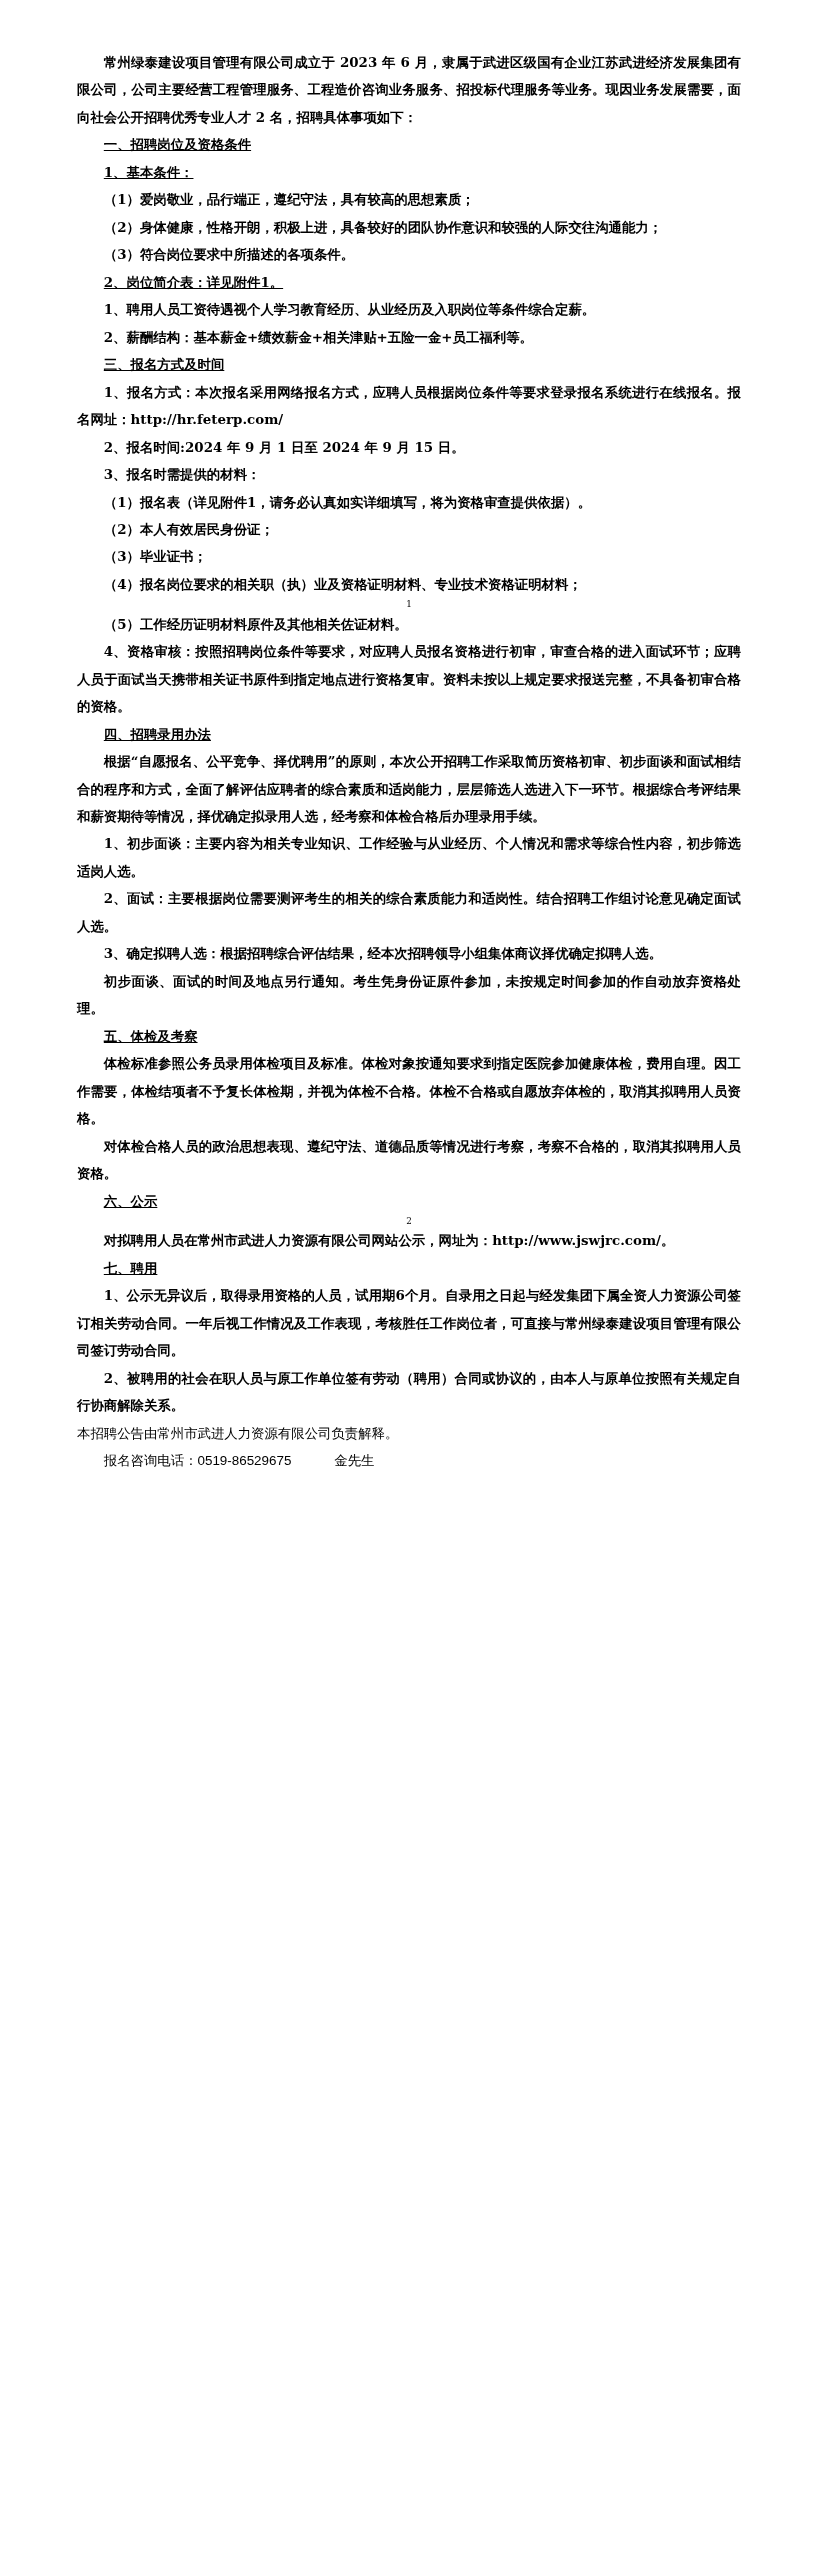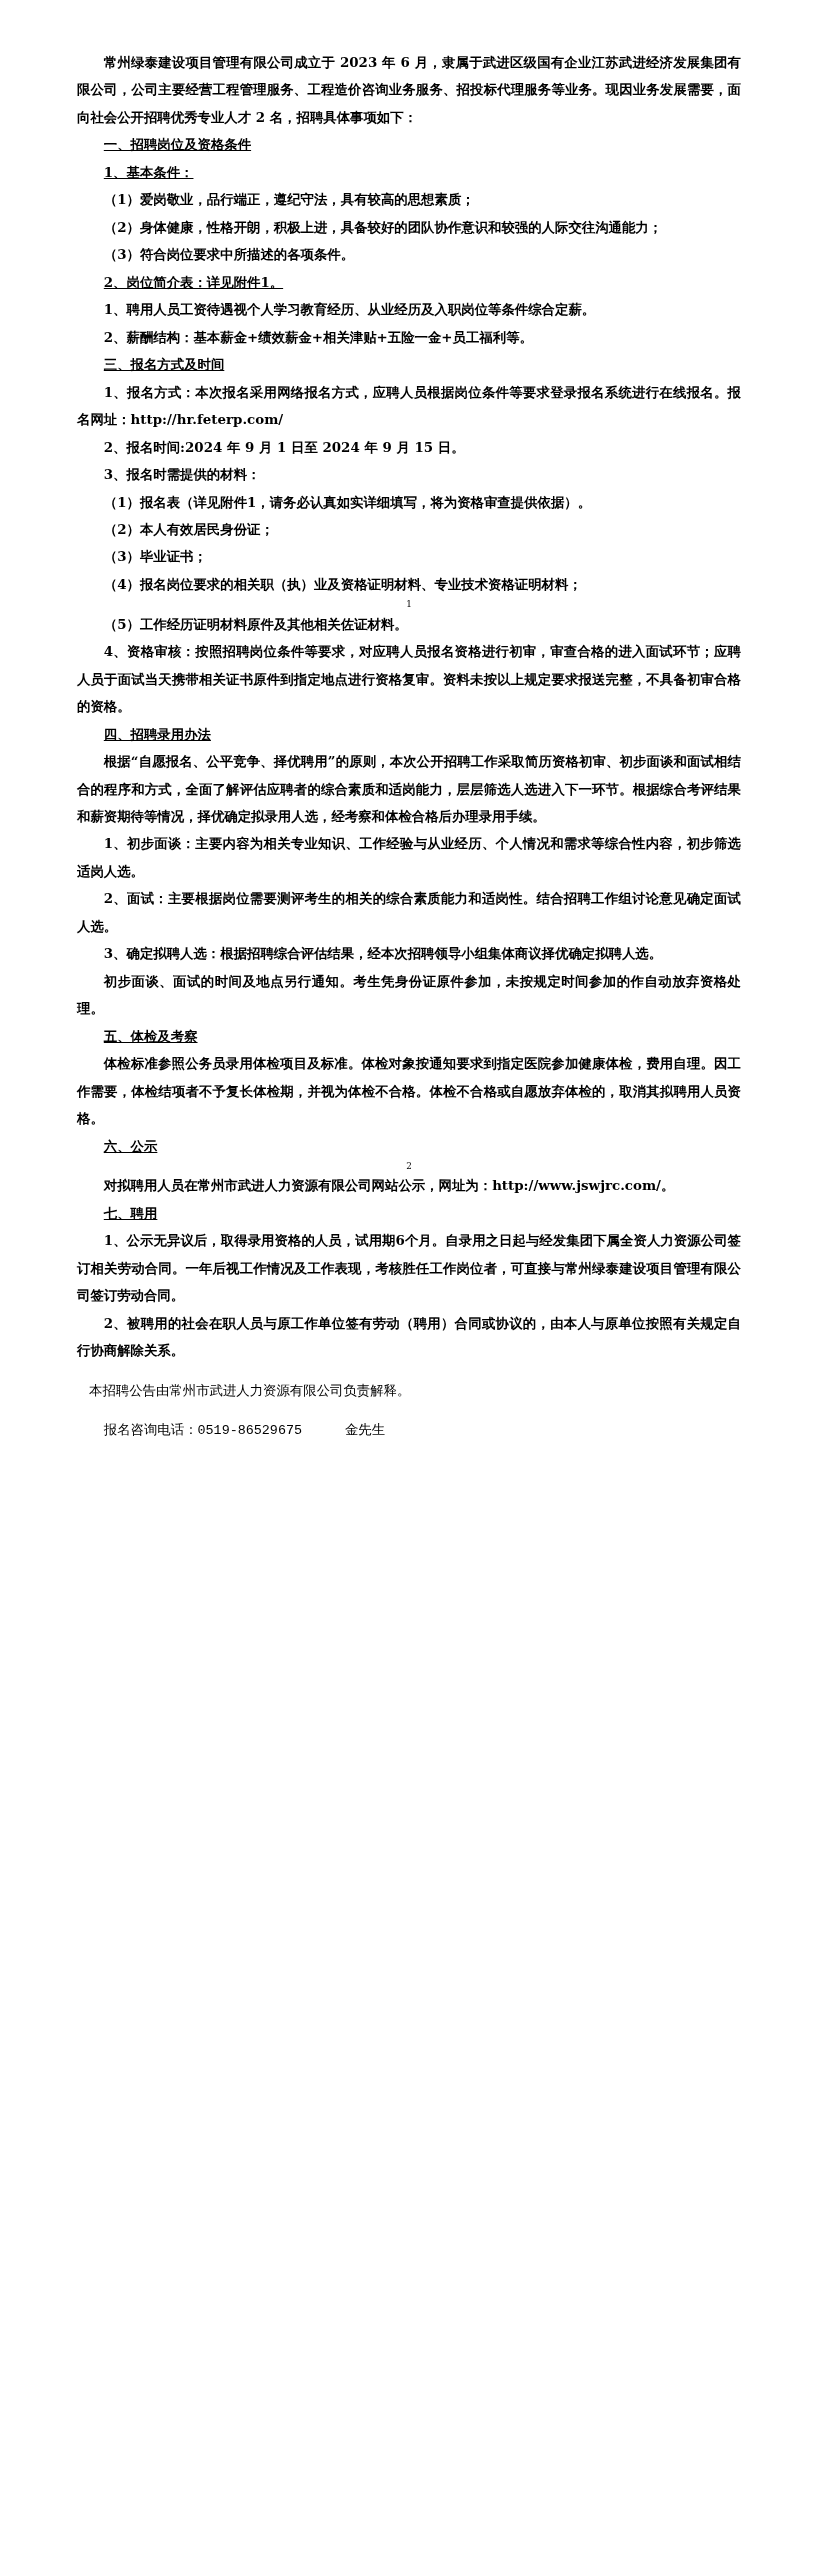--- a/index.html
+++ b/index.html
@@ -24,21 +24,21 @@
     line-height: 2.05;
     text-align: justify;
     text-justify: inter-ideograph;
   }
   .p {
     margin: 0;
     text-indent: 2em;
     font-weight: bold;
   }
   .p-noindent {
-    margin: 12px;
+    margin: 0;
     text-indent: 0;
   }
   .h-center {
     margin: 0;
     text-indent: 2em;
     font-weight: bold;
     text-decoration: underline;
   }
   .marker {
     font-size: 8.8px;
@@ -49,21 +49,21 @@
   }
   .contact-line {
     margin: 0;
     text-indent: 2em;
   }
   .contact-gap {
     display: inline-block;
     width: 3.2em;
   }
   .url {
-    font-family: Liberation Mono, monospace;
+    font-family: Liberation Sans, sans-serif;
   }
 </style>
 </head>
 <body>
 
 <div class="page">
   <div class="doc">
 
     <p class="p">常州绿泰建设项目管理有限公司成立于 2023 年 6 月，隶属于武进区级国有企业江苏武进经济发展集团有限公司，公司主要经营工程管理服务、工程造价咨询业务服务、招投标代理服务等业务。现因业务发展需要，面向社会公开招聘优秀专业人才 2 名，招聘具体事项如下：</p>
 
@@ -91,20 +91,21 @@
 
     <p class="h-center">四、招聘录用办法</p>
     <p class="p">根据“自愿报名、公平竞争、择优聘用”的原则，本次公开招聘工作采取简历资格初审、初步面谈和面试相结合的程序和方式，全面了解评估应聘者的综合素质和适岗能力，层层筛选人选进入下一环节。根据综合考评结果和薪资期待等情况，择优确定拟录用人选，经考察和体检合格后办理录用手续。</p>
     <p class="p">1、初步面谈：主要内容为相关专业知识、工作经验与从业经历、个人情况和需求等综合性内容，初步筛选适岗人选。</p>
     <p class="p">2、面试：主要根据岗位需要测评考生的相关的综合素质能力和适岗性。结合招聘工作组讨论意见确定面试人选。</p>
     <p class="p">3、确定拟聘人选：根据招聘综合评估结果，经本次招聘领导小组集体商议择优确定拟聘人选。</p>
     <p class="p">初步面谈、面试的时间及地点另行通知。考生凭身份证原件参加，未按规定时间参加的作自动放弃资格处理。</p>
 
     <p class="h-center">五、体检及考察</p>
     <p class="p">体检标准参照公务员录用体检项目及标准。体检对象按通知要求到指定医院参加健康体检，费用自理。因工作需要，体检结项者不予复长体检期，并视为体检不合格。体检不合格或自愿放弃体检的，取消其拟聘用人员资格。</p>
+    <p class="p">对体检合格人员的政治思想表现、遵纪守法、道德品质等情况进行考察，考察不合格的，取消其拟聘用人员资格。</p>
 
     <p class="h-center">六、公示</p>
     <p class="marker">2</p>
     <p class="p">对拟聘用人员在常州市武进人力资源有限公司网站公示，网址为：http://www.jswjrc.com/。</p>
 
     <p class="h-center">七、聘用</p>
     <p class="p">1、公示无异议后，取得录用资格的人员，试用期6个月。自录用之日起与经发集团下属全资人力资源公司签订相关劳动合同。一年后视工作情况及工作表现，考核胜任工作岗位者，可直接与常州绿泰建设项目管理有限公司签订劳动合同。</p>
     <p class="p">2、被聘用的社会在职人员与原工作单位签有劳动（聘用）合同或协议的，由本人与原单位按照有关规定自行协商解除关系。</p>
 
     <p class="p-noindent">本招聘公告由常州市武进人力资源有限公司负责解释。</p>

